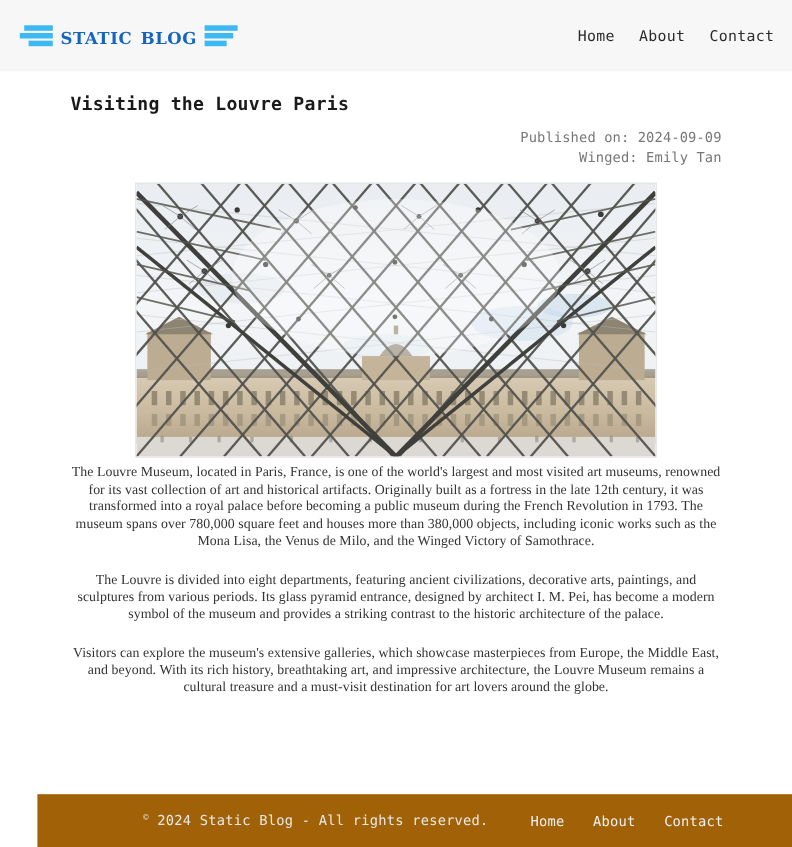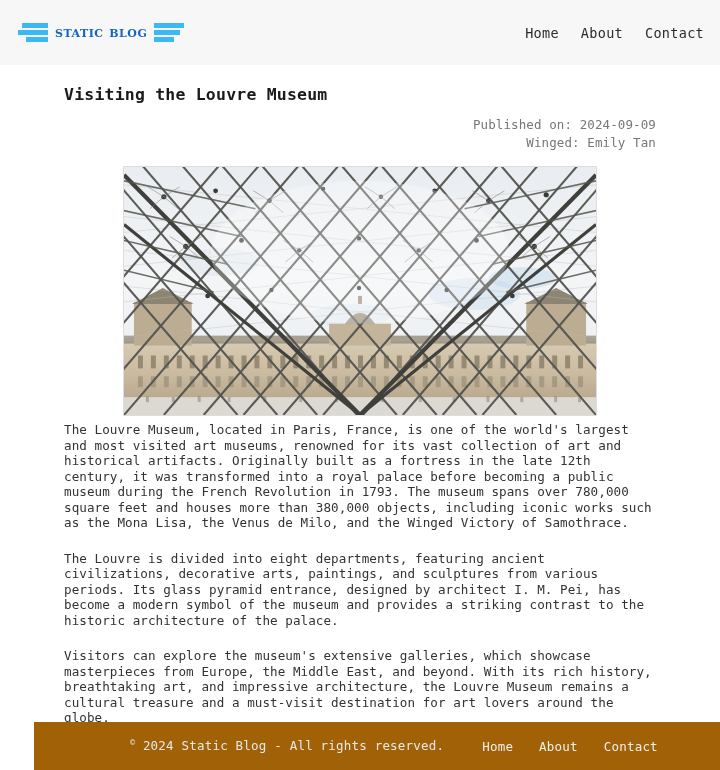--- a/index.html
+++ b/index.html
@@ -47,21 +47,21 @@
   .logo-wing.left .bar:nth-child(1) { width: 26px; margin-left: 4px; }
   .logo-wing.left .bar:nth-child(2) { width: 30px; margin-left: 0px; }
   .logo-wing.left .bar:nth-child(3) { width: 22px; margin-left: 8px; }
   .logo-wing.right .bar:nth-child(1) { width: 30px; margin-right: 0px; }
   .logo-wing.right .bar:nth-child(2) { width: 26px; margin-right: 4px; }
   .logo-wing.right .bar:nth-child(3) { width: 20px; margin-right: 10px; }
 
   .logo-text {
     font-family: "DejaVu Serif", "Liberation Serif", serif;
     font-weight: bold;
-    font-size: 15px;
+    font-size: 21px;
     letter-spacing: 0.5px;
     color: #1565c0;
     font-variant: small-caps;
     text-transform: lowercase;
     line-height: 1;
     padding: 0 4px;
     white-space: nowrap;
   }
 
   .main-nav {
@@ -119,22 +119,23 @@
   
   .post-body {
     padding-top: 6px;
   }
   .post-body p {
     font-size: 12.6px;
     line-height: 15.5px;
     color: #333333;
     margin: 0 0 20px 0;
     letter-spacing: 0.05px;
-    text-align: left;
+    text-align: center;
     white-space: normal;
+    font-family: Liberation Serif, serif;
   }
   .post-body p:last-child { margin-bottom: 0; }
 
   
   .site-footer {
     position: absolute;
     left: 0;
     bottom: 0;
     width: 720px;
     height: 48px;
@@ -189,21 +190,21 @@
   <nav class="main-nav">
     <a href="#">Home</a>
     <a href="#">About</a>
     <a href="#">Contact</a>
   </nav>
 
 </header>
 
 <main class="content">
 
-  <h1 class="post-title">Visiting the Louvre Museum</h1>
+  <h1 class="post-title">Visiting the Louvre Paris</h1>
 
   <div class="post-meta">
     <div>Published on: 2024-09-09</div>
     <div>Winged: Emily Tan</div>
   </div>
 
   <figure class="post-figure">
     <svg viewBox="0 0 474 250" preserveAspectRatio="none">
       <defs>
         <linearGradient id="skyGrad" x1="0" y1="0" x2="0" y2="1">

